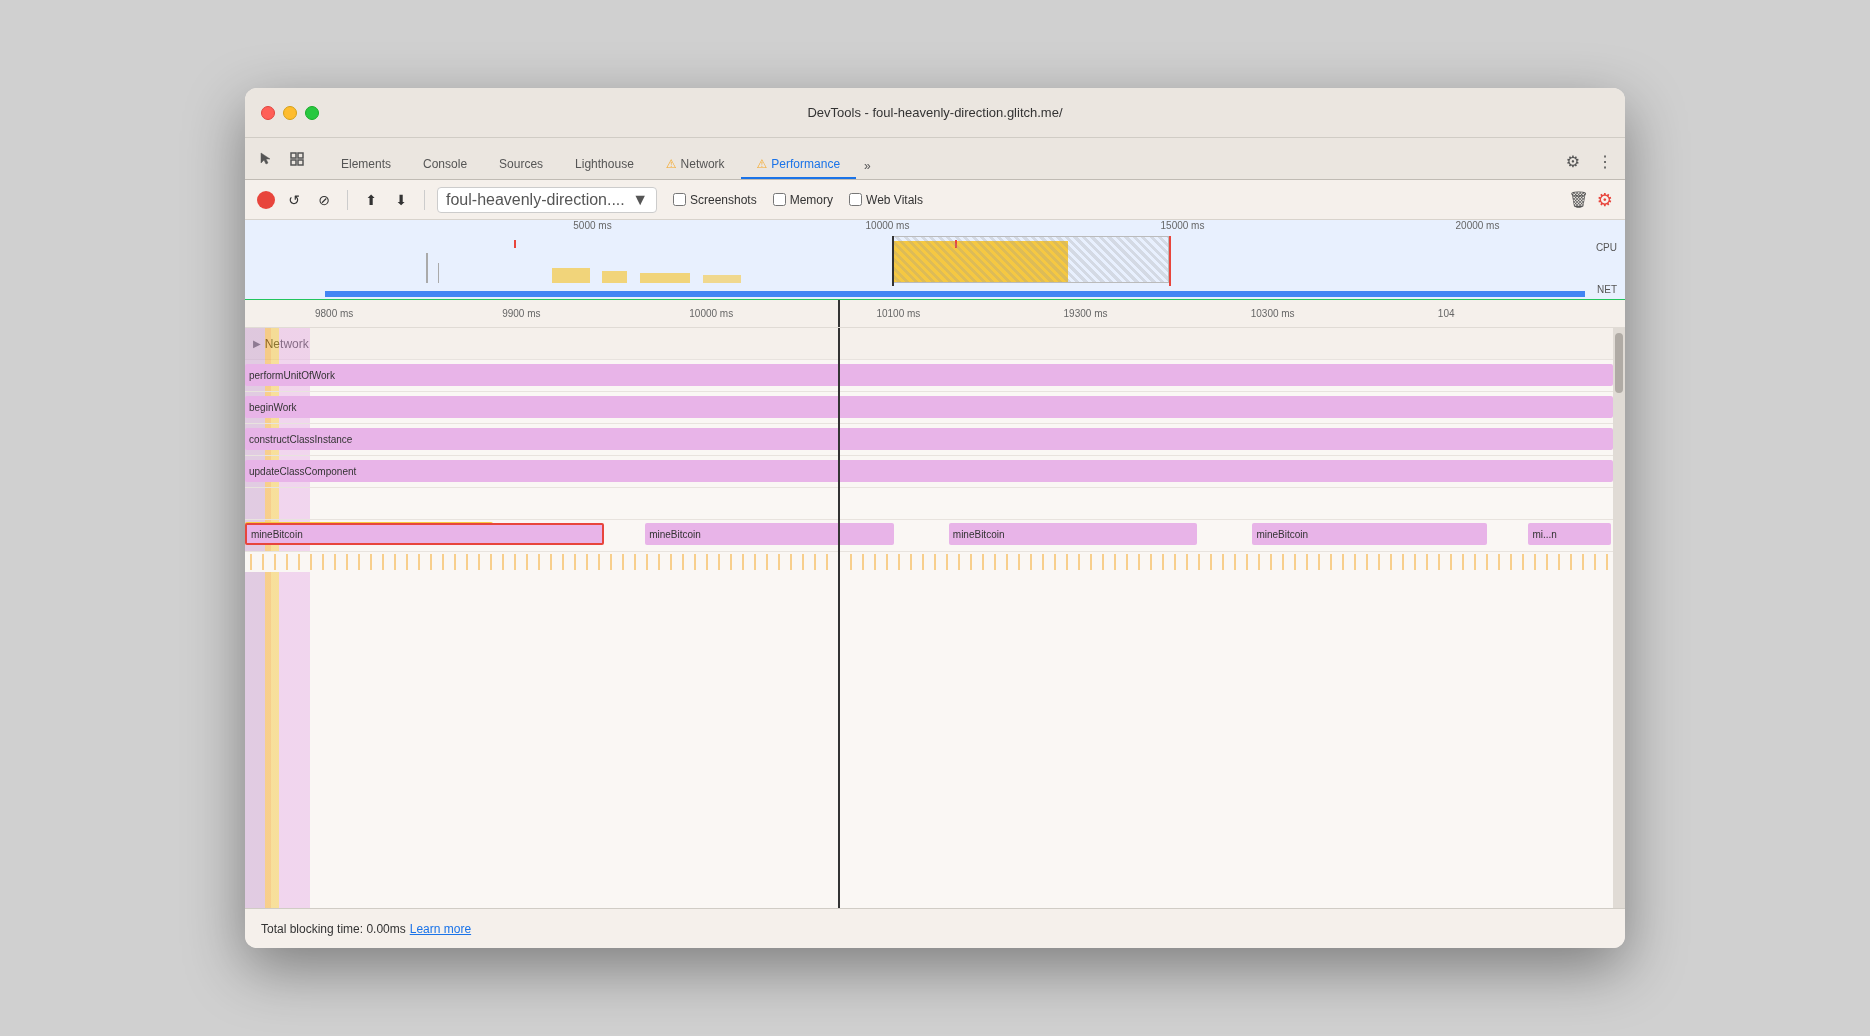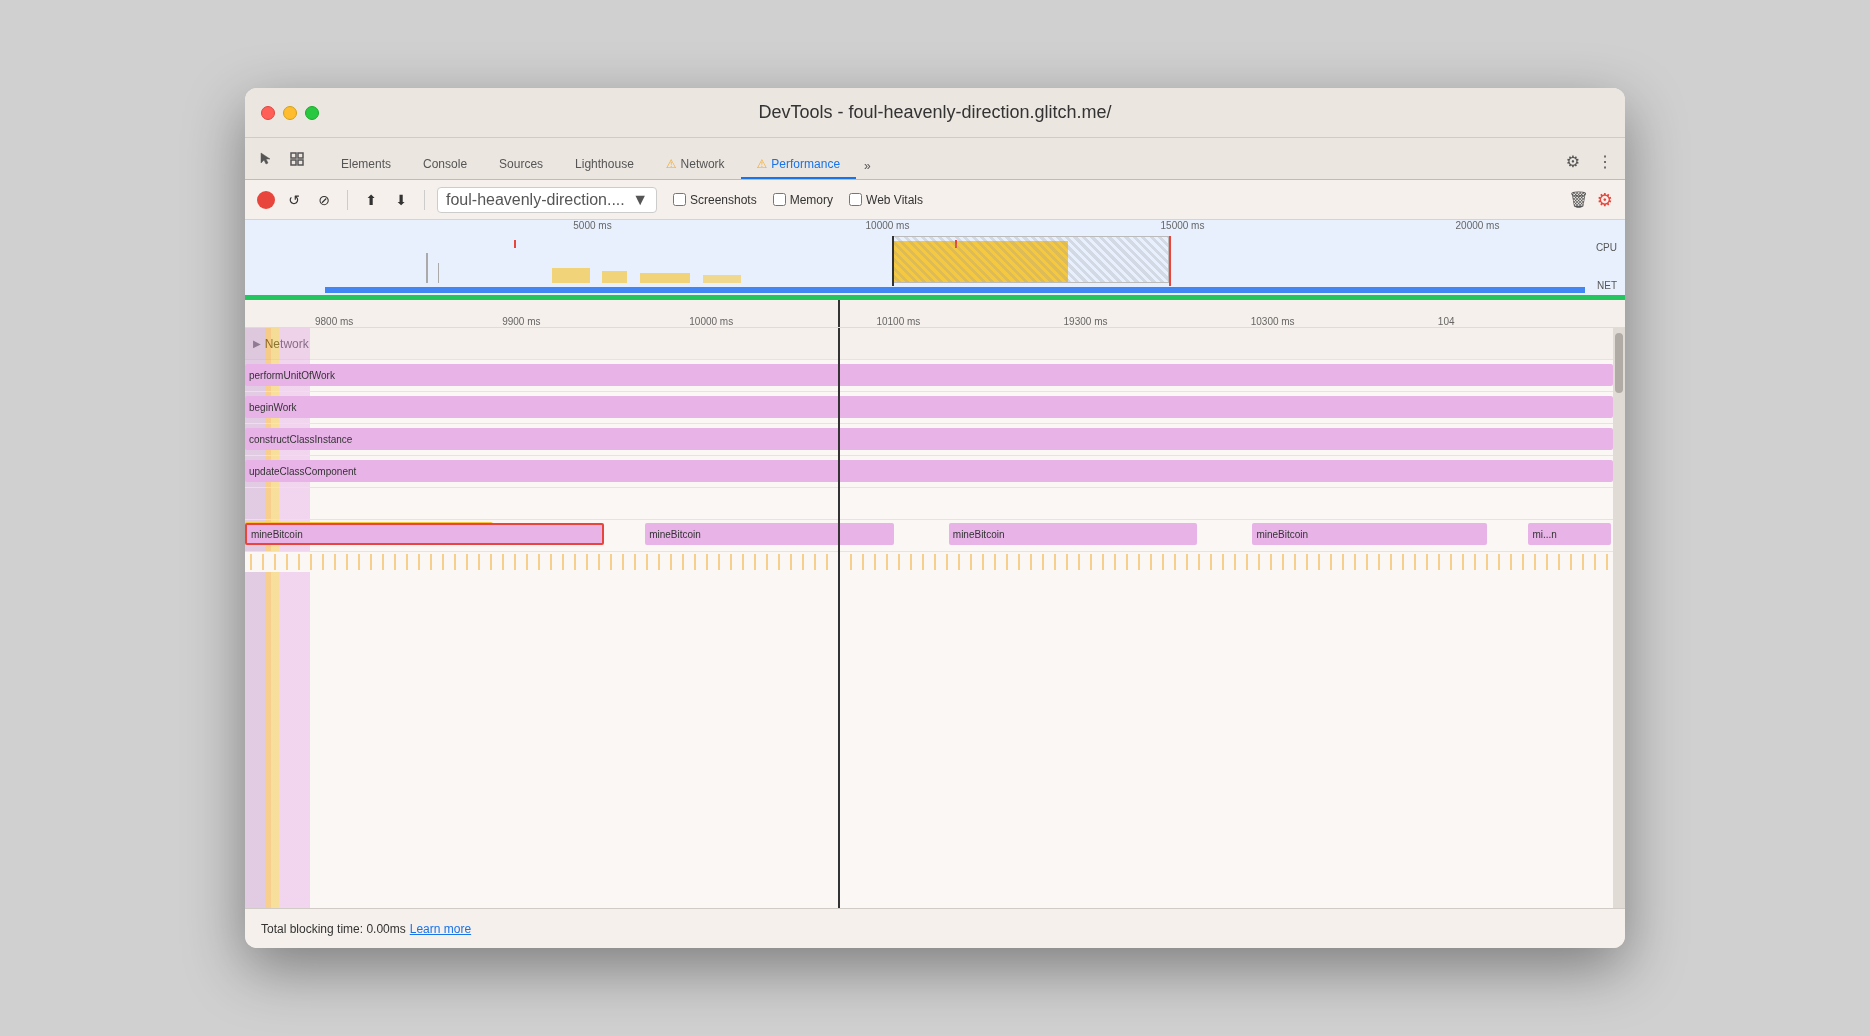--- a/index.html
+++ b/index.html
@@ -43,21 +43,21 @@
       border-radius: 50%;
       cursor: pointer;
     }
     .tl-close { background: #ff5f57; border: 1px solid #e0443e; }
     .tl-minimize { background: #febc2e; border: 1px solid #d4a017; }
     .tl-maximize { background: #28c840; border: 1px solid #1aab29; }
     .title-text {
       position: absolute;
       left: 50%;
       transform: translateX(-50%);
-      font-size: 18px;
+      font-size: 13px;
       color: #333;
       font-weight: 500;
     }
     
     .tabs-bar {
       background: #ebe6e0;
       height: 42px;
       display: flex;
       align-items: flex-end;
       padding: 0 8px;
@@ -196,21 +196,21 @@
     }
     .toolbar-settings-red {
       color: #e8453c;
       font-size: 18px;
       cursor: pointer;
     }
     
     .timeline-overview {
       background: #e8f0fe;
       height: 80px;
-      border-bottom: 5px solid #22c55e;
+      border-bottom: 1px solid #22c55e;
       position: relative;
       flex-shrink: 0;
       overflow: hidden;
     }
     .ruler-labels {
       display: flex;
       width: 100%;
       padding-left: 80px;
     }
     .ruler-label {
@@ -240,21 +240,21 @@
       position: relative;
       display: flex;
       flex-direction: column;
     }
     
     .time-ruler {
       height: 28px;
       background: #f5f0eb;
       border-bottom: 1px solid #e0dbd5;
       display: flex;
-      align-items: flex-end;
+      align-items: center;
       position: relative;
       flex-shrink: 0;
     }
     .time-ruler-labels {
       display: flex;
       width: 100%;
       padding-left: 80px;
     }
     .time-ruler-label {
       font-size: 10px;

